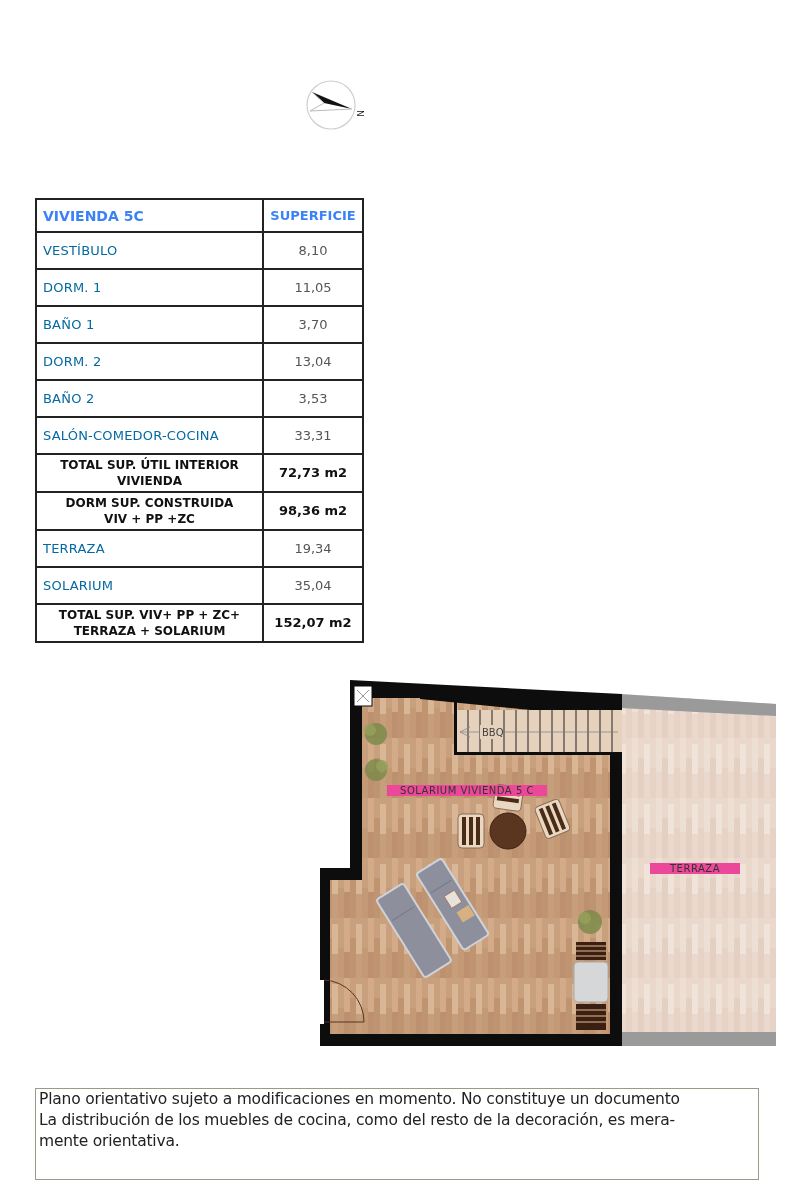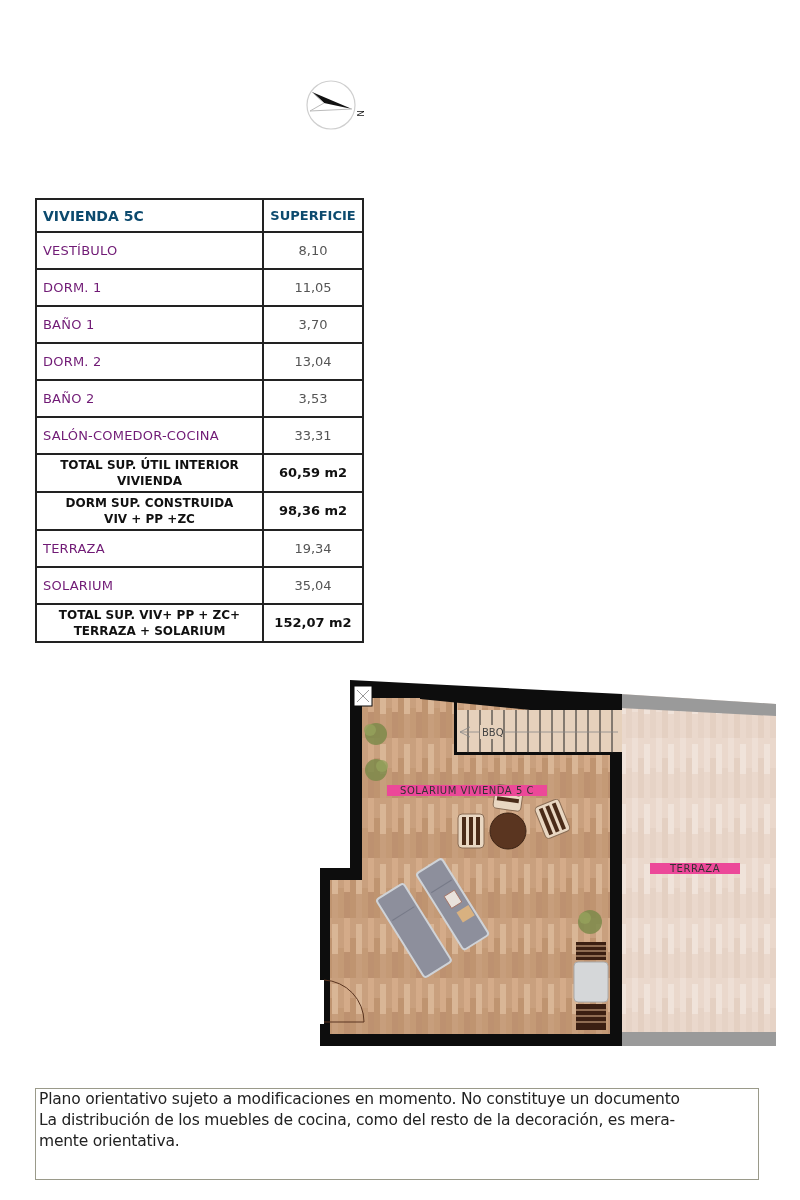--- a/index.html
+++ b/index.html
@@ -2,23 +2,23 @@
 <html><head>
   <meta charset="utf-8">
   <style>
     html, body { margin:0; padding:0; background:#ffffff; }
     body { width:800px; height:1200px; position:relative; overflow:hidden; font-family:"DejaVu Sans", "Liberation Sans", sans-serif; color:#222; }
 
     .compass { position:absolute; left:305px; top:78px; width:62px; height:56px; }
 
     .area-table { position:absolute; left:35px; top:198px; width:329px; border-collapse:collapse; border:2px solid #222; }
     .area-table td, .area-table th { border:2px solid #222; padding:0 6px; height:35px; font-size:13px; }
-    .area-table th { text-align:left; font-weight:bold; font-size:14px; height:31px; color:#0c4a6e; }
+    .area-table th { text-align:left; font-weight:bold; font-size:14px; height:31px; color:#3b82f6; }
     .area-table th.val { text-align:center; font-size:13px; }
-    .area-table td.name { color:#701a75; letter-spacing:0.2px; }
+    .area-table td.name { color:#0369a1; letter-spacing:0.2px; }
     .area-table td.val { text-align:center; color:#555; width:86px; }
     .area-table tr.total td { font-weight:bold; color:#111; font-size:12px; line-height:16px; height:36px;text-align:center; }
     .area-table tr.total td.val { font-size:13px; }
 
     .plan { position:absolute; left:320px; top:678px; width:458px; height:370px; }
 
     .label-box { position:absolute; background:#ec4899; font-size:10px; letter-spacing:0.5px; color:#333; text-align:center; line-height:11px; height:11px; }
 
     .disclaimer { position:absolute; left:35px; top:1088px; width:724px; height:92px; border:1.5px solid #9a9a8a; box-sizing:border-box; padding:0 3px; font-size:15.5px; line-height:21px; color:#222; text-align:left; letter-spacing:-0.2px; }
   </style>
@@ -63,21 +63,21 @@
     <tr>
       <td class="name">BAÑO 2</td>
       <td class="val">3,53</td>
     </tr>
     <tr>
       <td class="name">SALÓN-COMEDOR-COCINA</td>
       <td class="val">33,31</td>
     </tr>
     <tr class="total">
       <td><span>TOTAL SUP. ÚTIL INTERIOR</span><br><span>VIVIENDA</span></td>
-      <td class="val">60,59 m2</td>
+      <td class="val">72,73 m2</td>
     </tr>
     <tr class="total">
       <td><span>DORM SUP. CONSTRUIDA</span><br><span>VIV + PP +ZC</span></td>
       <td class="val">98,36 m2</td>
     </tr>
     <tr>
       <td class="name">TERRAZA</td>
       <td class="val">19,34</td>
     </tr>
     <tr>

